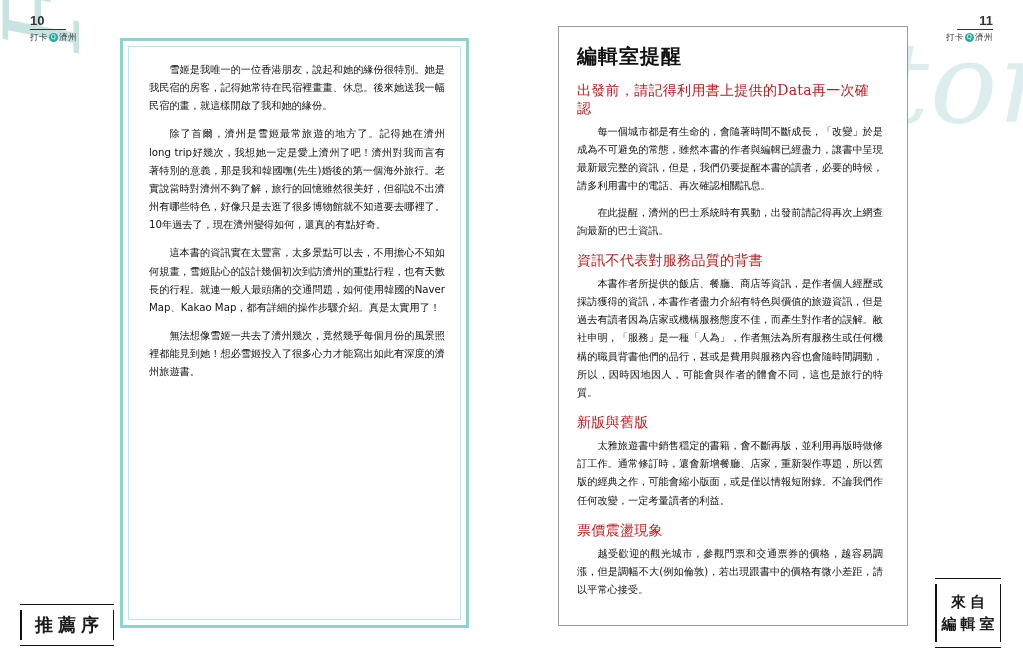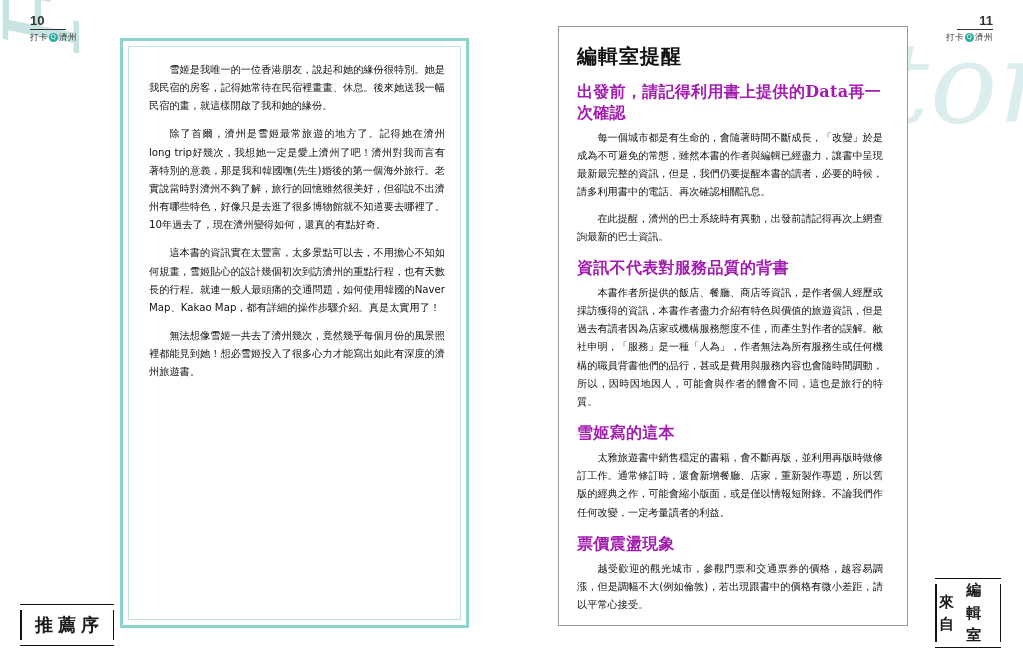--- a/index.html
+++ b/index.html
@@ -182,24 +182,24 @@
   .r-title {
     font-family: "DejaVu Serif", "Liberation Serif", serif;
     font-size: 20px;
     font-weight: bold;
     letter-spacing: 1px;
     margin: 0 0 12px 0;
     color: #111;
   }
   .r-h2 {
     font-family: "DejaVu Serif", "Liberation Serif", serif;
-    font-size: 16px;
-    font-weight: bold;
+    font-size: 14px;
+    font-weight: normal;
     margin: 12px 0 5px 0;
-    color: #a21caf;
+    color: #b91c1c;
     letter-spacing: .3px;
   }
   .r-h2:first-of-type { margin-top: 0; }
   .rcontent p {
     margin: 0 0 8px 0;
     font-size: 10.2px;
     line-height: 1.78;
     text-align: justify;
     text-indent: 2em;
     color: #111;
@@ -209,20 +209,21 @@
   .tab-right {
     position: absolute;
     right: 22px;
     bottom: 18px;
     width: 66px;
     height: 70px;
     box-sizing: border-box;
     border-top: 1.5px solid #111;
     border-bottom: 1.5px solid #111;
     display: flex;
+    flex-direction: column;
     align-items: center;
     justify-content: center;
   }
   .tab-right::before, .tab-right::after {
     content: "";
     position: absolute;
     top: 5px; bottom: 5px;
     width: 1.5px;
     background: #111;
   }
@@ -294,21 +295,21 @@
     <div class="rcontent">
       <h1 class="r-title">編輯室提醒</h1>
 
       <h2 class="r-h2">出發前，請記得利用書上提供的Data再一次確認</h2>
       <p>每一個城市都是有生命的，會隨著時間不斷成長，「改變」於是成為不可避免的常態，雖然本書的作者與編輯已經盡力，讓書中呈現最新最完整的資訊，但是，我們仍要提醒本書的讀者，必要的時候，請多利用書中的電話、再次確認相關訊息。</p>
       <p>在此提醒，濟州的巴士系統時有異動，出發前請記得再次上網查詢最新的巴士資訊。</p>
 
       <h2 class="r-h2">資訊不代表對服務品質的背書</h2>
       <p>本書作者所提供的飯店、餐廳、商店等資訊，是作者個人經歷或採訪獲得的資訊，本書作者盡力介紹有特色與價值的旅遊資訊，但是過去有讀者因為店家或機構服務態度不佳，而產生對作者的誤解。敝社申明，「服務」是一種「人為」，作者無法為所有服務生或任何機構的職員背書他們的品行，甚或是費用與服務內容也會隨時間調動，所以，因時因地因人，可能會與作者的體會不同，這也是旅行的特質。</p>
 
-      <h2 class="r-h2">雪姬寫的這本</h2>
+      <h2 class="r-h2">新版與舊版</h2>
       <p>太雅旅遊書中銷售穩定的書籍，會不斷再版，並利用再版時做修訂工作。通常修訂時，還會新增餐廳、店家，重新製作專題，所以舊版的經典之作，可能會縮小版面，或是僅以情報短附錄。不論我們作任何改變，一定考量讀者的利益。</p>
 
       <h2 class="r-h2">票價震盪現象</h2>
       <p>越受歡迎的觀光城市，參觀門票和交通票券的價格，越容易調漲，但是調幅不大(例如倫敦)，若出現跟書中的價格有微小差距，請以平常心接受。</p>
 
       <h2 class="r-h2">謝謝眾多讀者的來信</h2>
 
     </div>
   </div>
 

